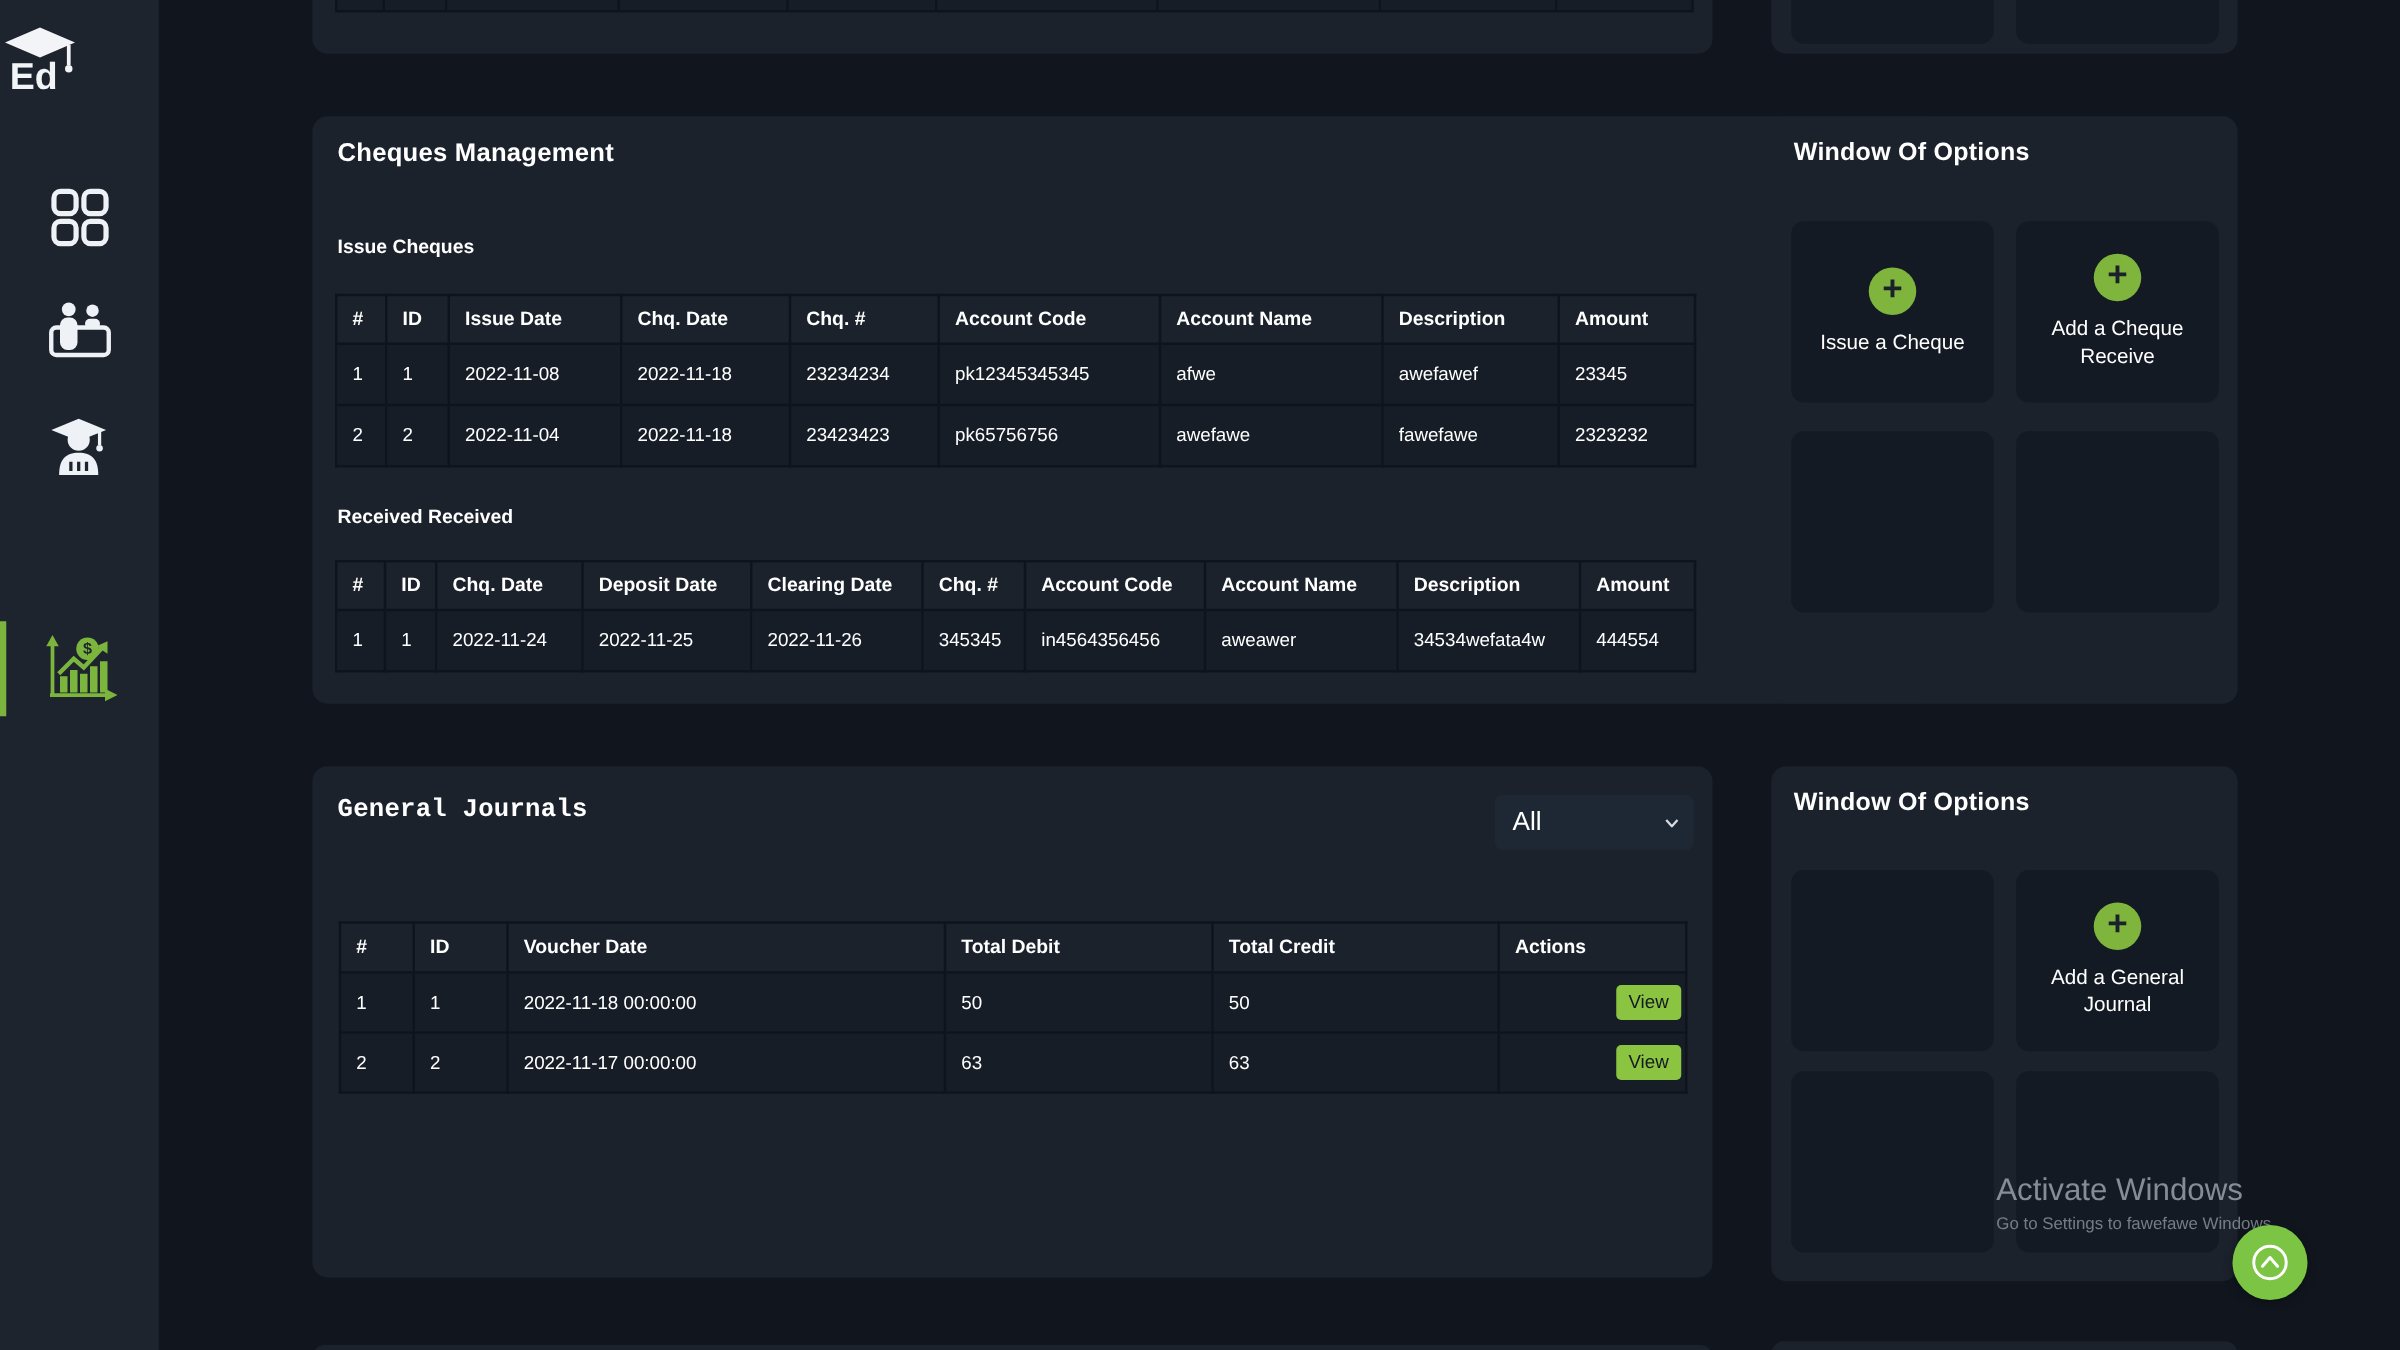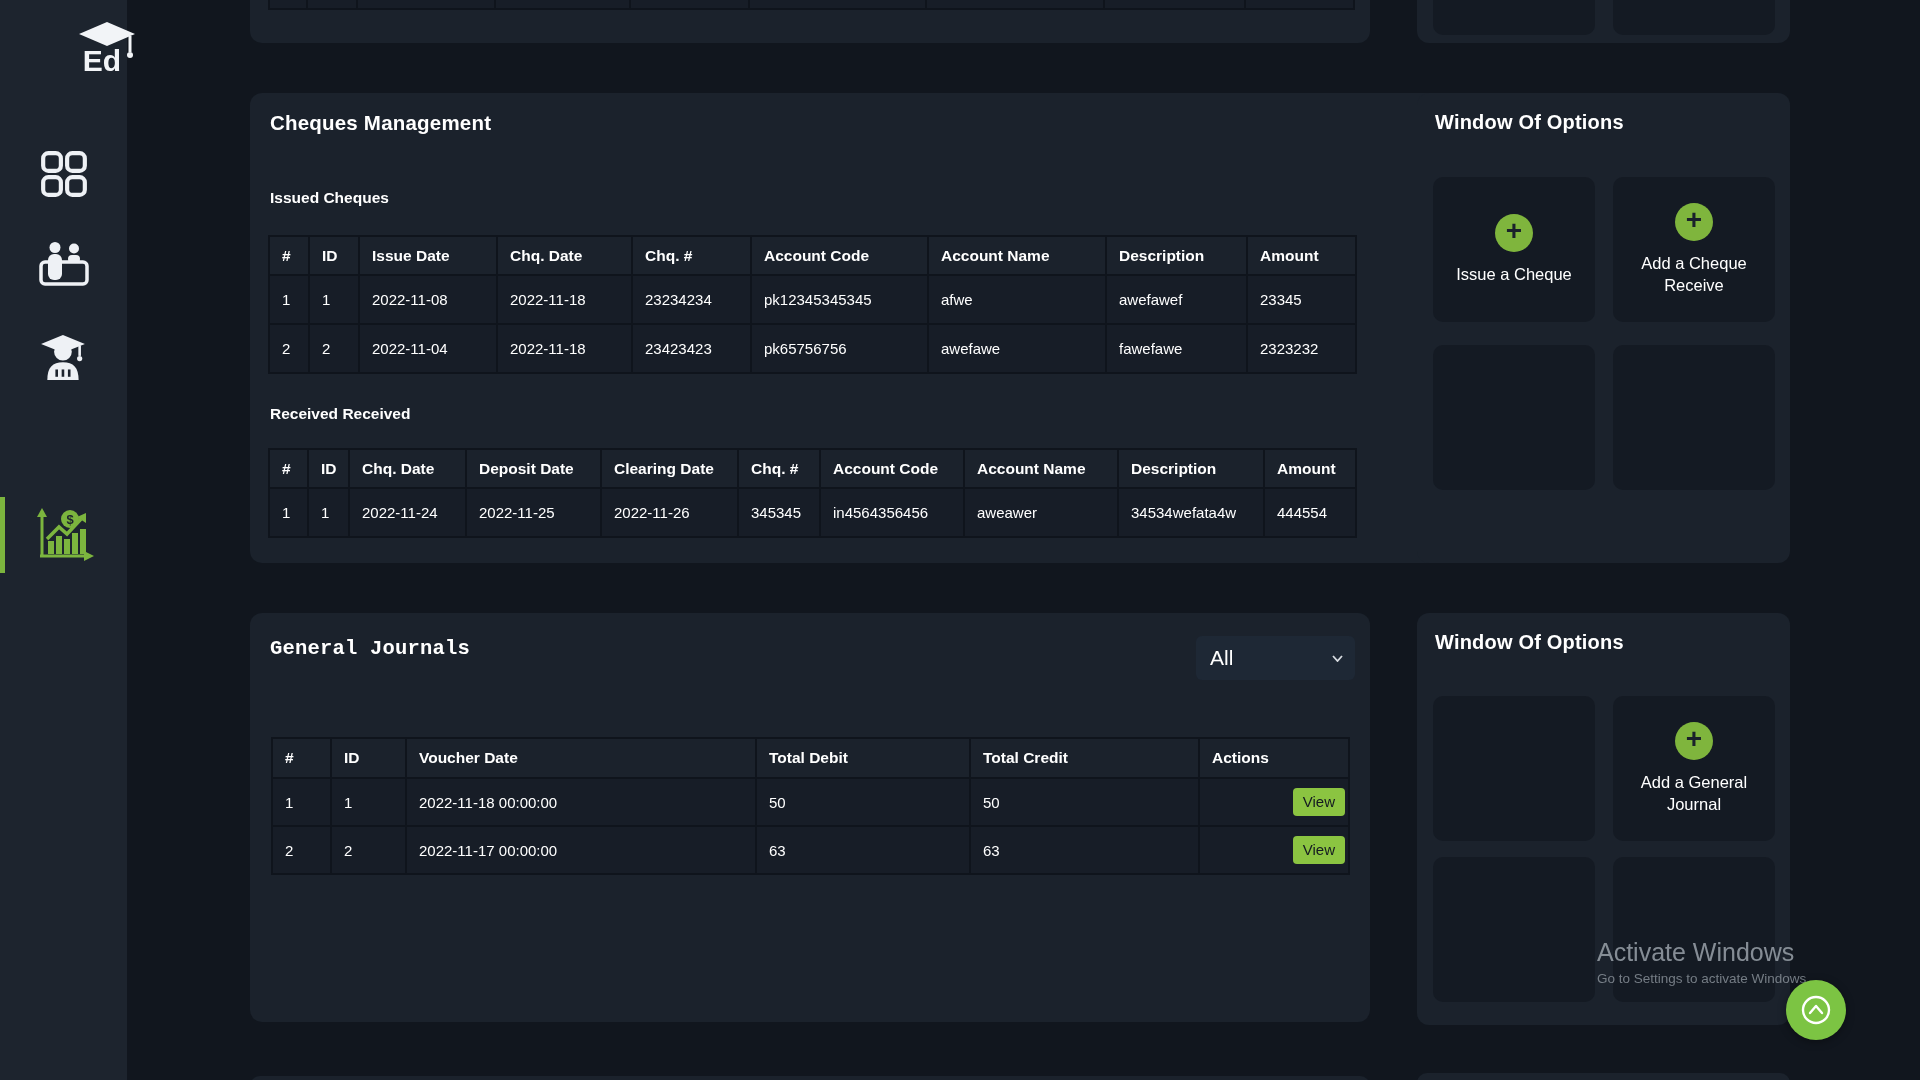--- a/index.html
+++ b/index.html
@@ -3,21 +3,21 @@
 <meta charset="utf-8">
 <style>
   html,body{margin:0;padding:0;}
   body{
     width:1920px;height:1080px;position:relative;overflow:hidden;
     background:#11161e;color:#fff;
     font-family:"Liberation Sans",sans-serif;
   }
   
   .sidebar{position:absolute;left:0;top:0;width:127px;height:1080px;background:#1d242e;}
-  .logo{position:absolute;left:12px;top:14px;width:127px;height:72px;display:flex;align-items:center;justify-content:flex-end;cursor:pointer;}
+  .logo{position:absolute;left:0;top:14px;width:127px;height:72px;display:flex;align-items:center;justify-content:flex-start;cursor:pointer;}
   .nav-item{position:absolute;left:0;width:127px;height:80px;display:flex;align-items:center;justify-content:center;cursor:pointer;}
   .nav-item.active::before{content:"";position:absolute;left:0;top:2px;bottom:2px;width:5px;background:#7cb53e;}
   
   .card{position:absolute;background:#1b222c;border-radius:12px;overflow:hidden;}
   .card-title{position:absolute;left:20px;top:18px;font-size:20.5px;font-weight:700;letter-spacing:.2px;}
   .sub-title{position:absolute;left:20px;font-size:15.5px;font-weight:700;}
   
   table{border-collapse:collapse;table-layout:fixed;position:absolute;}
   th,td{border:2px solid #0f141c;font-size:15px;padding:0 12px;text-align:left;overflow:hidden;white-space:nowrap;}
   thead th{height:37px;font-weight:700;font-size:15.5px;background:#1b222c;}
@@ -131,21 +131,21 @@
       <div style="width:109px;"></div>
   </div>
 </div>
 <div class="card" style="left:1417px;top:-60px;width:373px;height:103px;">
   <div class="frag-tile" style="left:16px;"></div>
   <div class="frag-tile" style="left:196px;"></div>
 </div>
 
 <section class="card" style="left:250px;top:93px;width:1299px;height:470px;">
   <h2 class="card-title" style="margin:0;">Cheques Management</h2>
-  <h3 class="sub-title" style="top:96px;margin:0;">Issued Cheques</h3>
+  <h3 class="sub-title" style="top:96px;margin:0;">Issue Cheques</h3>
 
   <table class="issued-table" style="left:18px;top:142px;width:1087px;">
     <colgroup>
       <col style="width:40px">
         <col style="width:50px">
         <col style="width:138px">
         <col style="width:135px">
       <col style="width:119px">
         <col style="width:177px">
         <col style="width:178px">
@@ -318,21 +318,21 @@
   </div>
   <div class="tile" style="left:16px;top:244px;"></div>
   <div class="tile" style="left:196px;top:244px;"></div>
 </section>
 
 <div class="card" style="left:250px;top:1076px;width:1120px;height:20px;"></div>
 <div class="card" style="left:1417px;top:1073px;width:373px;height:20px;"></div>
 
 <div class="watermark">
   <div class="wm1">Activate Windows</div>
-  <div class="wm2">Go to Settings to activate Windows.</div>
+  <div class="wm2">Go to Settings to fawefawe Windows.</div>
 </div>
 
 <div class="scroll-top">
   <span>
     <svg width="36" height="36" viewBox="0 0 36 36">
       <circle cx="18" cy="18" r="13" fill="none" stroke="#ffffff" stroke-width="2.4"></circle>
       <polyline points="12,21 18,14 24,21" fill="none" stroke="#ffffff" stroke-width="2.4" stroke-linecap="round" stroke-linejoin="round"></polyline>
     </svg>
   </span>
 </div>

